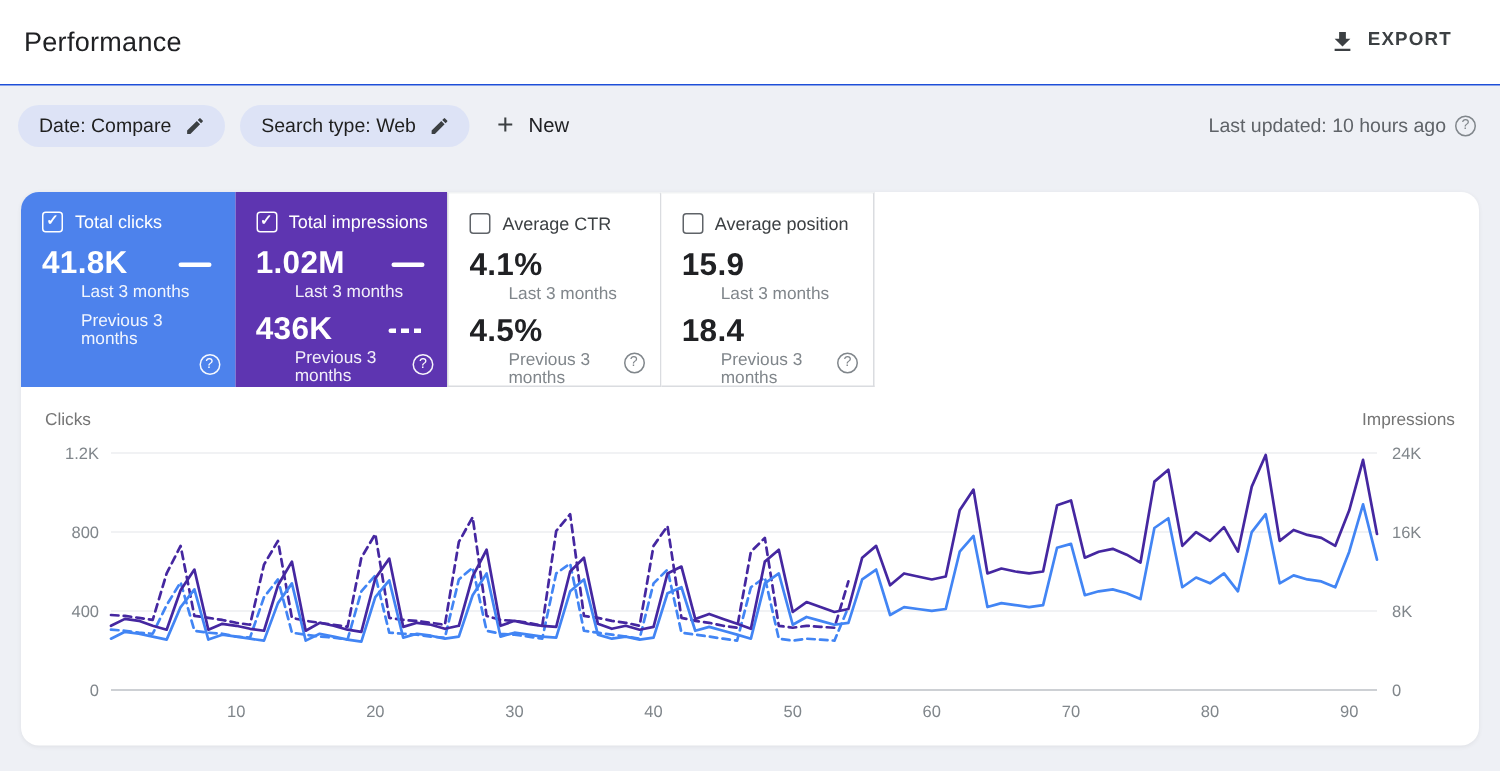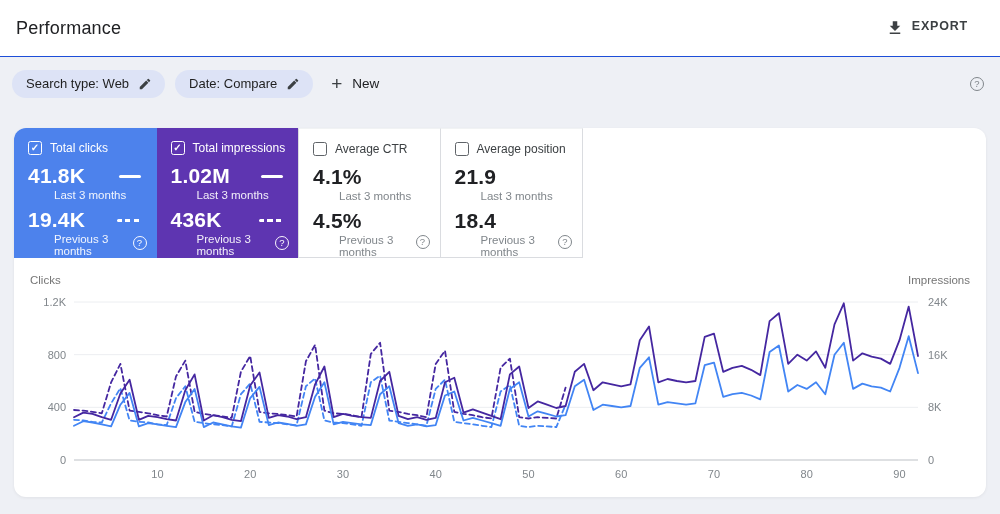--- a/index.html
+++ b/index.html
@@ -109,59 +109,56 @@
     <svg viewBox="0 0 24 24">
         <path d="M19 9h-4V3H9v6H5l7 7 7-7zM5 18v2h14v-2H5z"></path>
       </svg>
     <span>EXPORT</span>
   </button>
 </header>
 
 <div class="filter-row">
   <div class="chips">
     <button class="chip">
-      <span>Search type: Web</span>
+      <span>Date: Compare</span>
       <svg viewBox="0 0 24 24">
           <path d="M3 17.25V21h3.75L17.81 9.94l-3.75-3.75L3 17.25zM20.71 7.04a1 1 0 0 0 0-1.41l-2.34-2.34a1 1 0 0 0-1.41 0l-1.83 1.83 3.75 3.75 1.83-1.83z"></path>
         </svg>
     </button>
     <button class="chip">
-      <span>Date: Compare</span>
+      <span>Search type: Web</span>
       <svg viewBox="0 0 24 24">
           <path d="M3 17.25V21h3.75L17.81 9.94l-3.75-3.75L3 17.25zM20.71 7.04a1 1 0 0 0 0-1.41l-2.34-2.34a1 1 0 0 0-1.41 0l-1.83 1.83 3.75 3.75 1.83-1.83z"></path>
         </svg>
     </button>
     <button class="new-btn">
       <span class="plus-glyph">+</span>
       <span>New</span>
     </button>
   </div>
   <div class="last-updated">
+    <span>Last updated: 10 hours ago</span>
     <span class="q-icon">?</span>
   </div>
 </div>
 
 <div class="panel">
 
   <div class="cards">
 
     <div class="card colored" style="background: rgb(77, 130, 236);">
       <div class="card-head">
         <span class="cb">✓</span>
         <span class="card-label">Total clicks</span>
       </div>
       <div class="val-row">
         <span class="val">41.8K</span>
         <span class="mini-line"></span>
       </div>
       <div class="period">Last 3 months</div>
-      <div class="val-row">
-        <span class="val">19.4K</span>
-        <span class="mini-dashed"></span>
-      </div>
       <div class="period">Previous 3 months</div>
       <span class="help">?</span>
     </div>
 
     <div class="card colored" style="background: rgb(94, 53, 177);">
       <div class="card-head">
         <span class="cb">✓</span>
         <span class="card-label">Total impressions</span>
       </div>
       <div class="val-row">
@@ -192,21 +189,21 @@
       <div class="period">Previous 3 months</div>
       <span class="help">?</span>
     </div>
 
     <div class="card plain">
       <div class="card-head">
         <span class="cb"></span>
         <span class="card-label">Average position</span>
       </div>
       <div class="val-row">
-          <span class="val">21.9</span>
+          <span class="val">15.9</span>
         </div>
       <div class="period">Last 3 months</div>
       <div class="val-row">
           <span class="val">18.4</span>
         </div>
       <div class="period">Previous 3 months</div>
       <span class="help">?</span>
     </div>
 
   </div>

